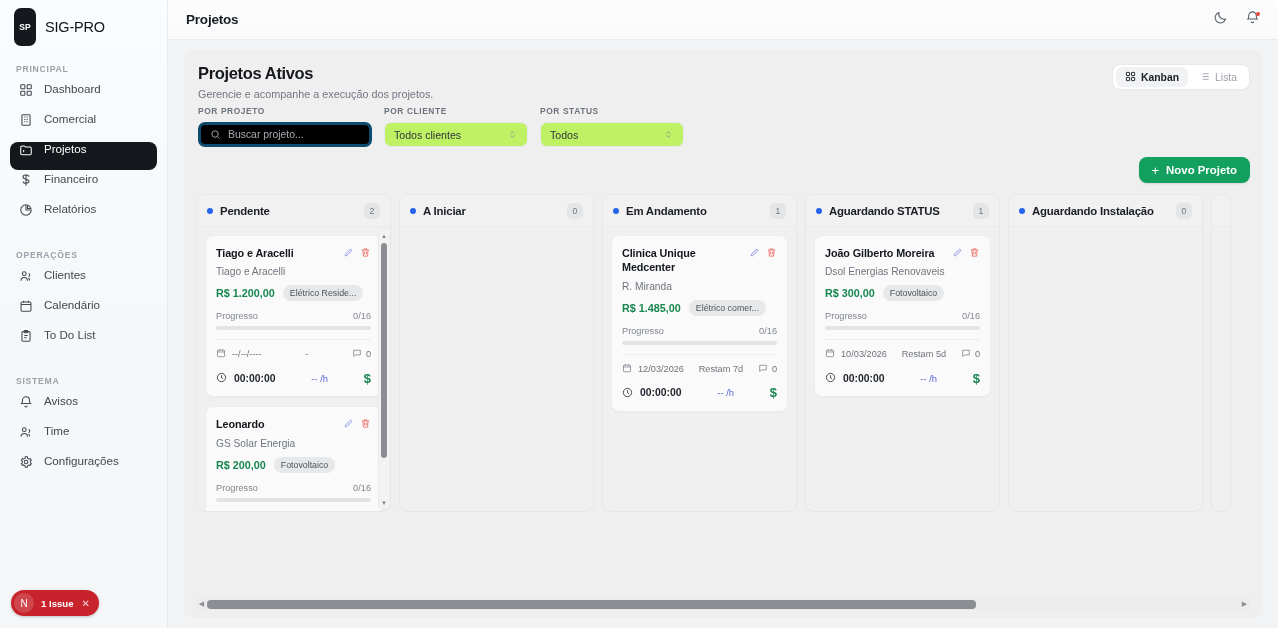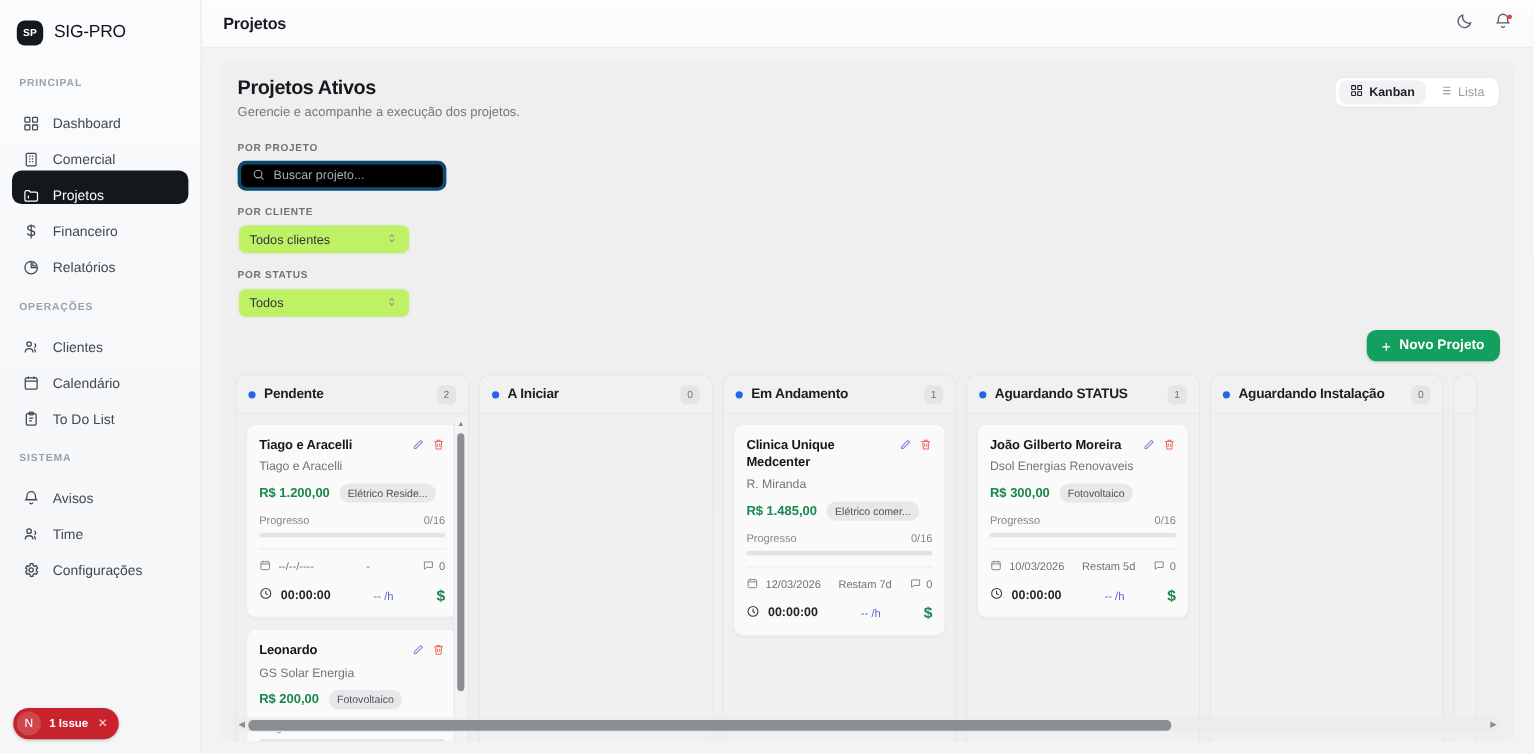--- a/index.html
+++ b/index.html
@@ -13,34 +13,34 @@
   
   .sidebar {
     width: 168px; height: 628px; flex: 0 0 168px;
     background: linear-gradient(180deg,#fbfcfd 0%, #f7f8f9 40%, #f5f6f7 100%);
     border-right: 1px solid #e8eaec;
     display: flex; flex-direction: column;
     position: relative;
   }
   .brand { display:flex; align-items:center; gap:9px; padding: 12px 0 0 14px; height:42px; }
   .brand-logo {
-    width:22px; height:21px; border-radius:7px; background:#15181d;
+    width:22px; height:38px; border-radius:7px; background:#15181d;
     color:#fff; font-size:8.5px; font-weight:700; letter-spacing:.2px;
     display:flex; align-items:center; justify-content:center;
   }
   .brand-name { font-size:14.5px; font-weight:400; color:#10131a; letter-spacing:-.2px; }
 
   .nav { padding: 22px 10px 0 10px; }
   .nav-section {
     font-size:8.6px; font-weight:700; color:#9aa1ab; letter-spacing:.75px;
     padding: 0 0 8px 6px;
   }
   .nav-section.spaced { padding-top: 18px; }
   .nav-item {
-    display:flex; align-items:flex-end; gap:11px;
+    display:flex; align-items:flex-start; gap:11px;
     height:28px; padding: 0 8px; border-radius:8px;
     font-size:11.6px; color:#414852; margin-bottom:2px;
   }
   .nav-item.active { background:#14171c; color:#ffffff; }
   .nav-item .ic { width:15px; height:15px; display:flex; align-items:center; justify-content:center; flex:0 0 15px; }
   .nav-item .ic svg { width:14px; height:14px; display:block; }
 
   .issue-badge {
     position:absolute; left:11px; bottom:12px;
     height:26px; padding: 0 9px 0 3px; border-radius:999px;
@@ -88,21 +88,21 @@
   .page-sub { font-size:10.8px; color:#717781; margin-top:5px; }
 
   .view-toggle {
     display:flex; align-items:center; gap:2px; background:#ffffff;
     border:1px solid #e7e8ea; border-radius:8px; padding:3px; height:26px;
   }
   .vt-btn { display:flex; align-items:center; gap:5px; height:20px; padding:0 9px; border-radius:6px; font-size:10.4px; color:#9aa0a8; }
   .vt-btn.active { background:#f1f2f3; color:#1b1f25; font-weight:600; }
   .vt-btn svg { width:11px; height:11px; }
 
-  .filters { display:flex; gap:12px; margin-top:18px; padding-left:2px;flex-direction:column; }
+  .filters { display:flex; gap:12px; margin-top:6px; padding-left:2px; }
   .filter-group { display:flex; flex-direction:column; }
   .filter-label { font-size:8.4px; font-weight:700; color:#6d737c; letter-spacing:.6px; margin-bottom:6px; }
   .filter-input {
     width:174px; height:25px; border-radius:7px; background:#000000;
     border:3px solid #0c4a6e; display:flex; align-items:center; gap:7px; padding:0 9px;
   }
   .filter-input .ph { font-size:10.4px; color:#a5abb3; }
   .filter-select {
     width:144px; height:25px; border-radius:7px; background:#bef264;
     border:1px solid #e5e7ea; display:flex; align-items:center; padding:0 9px;

